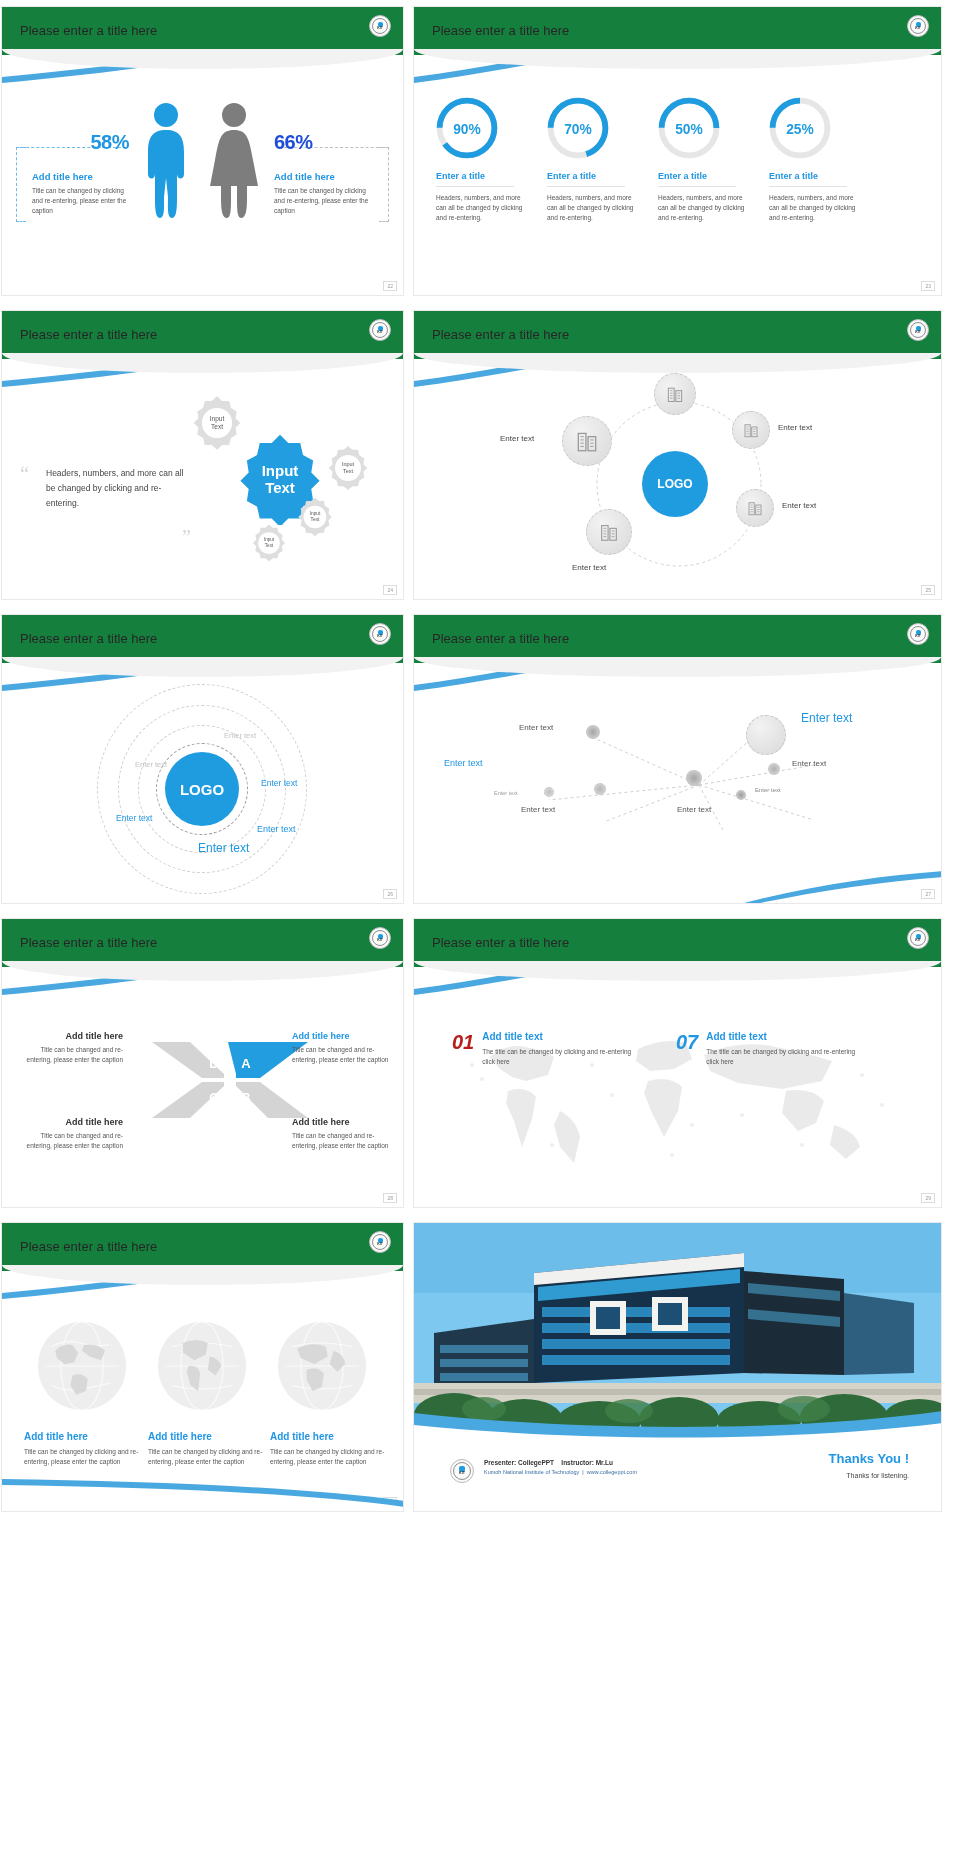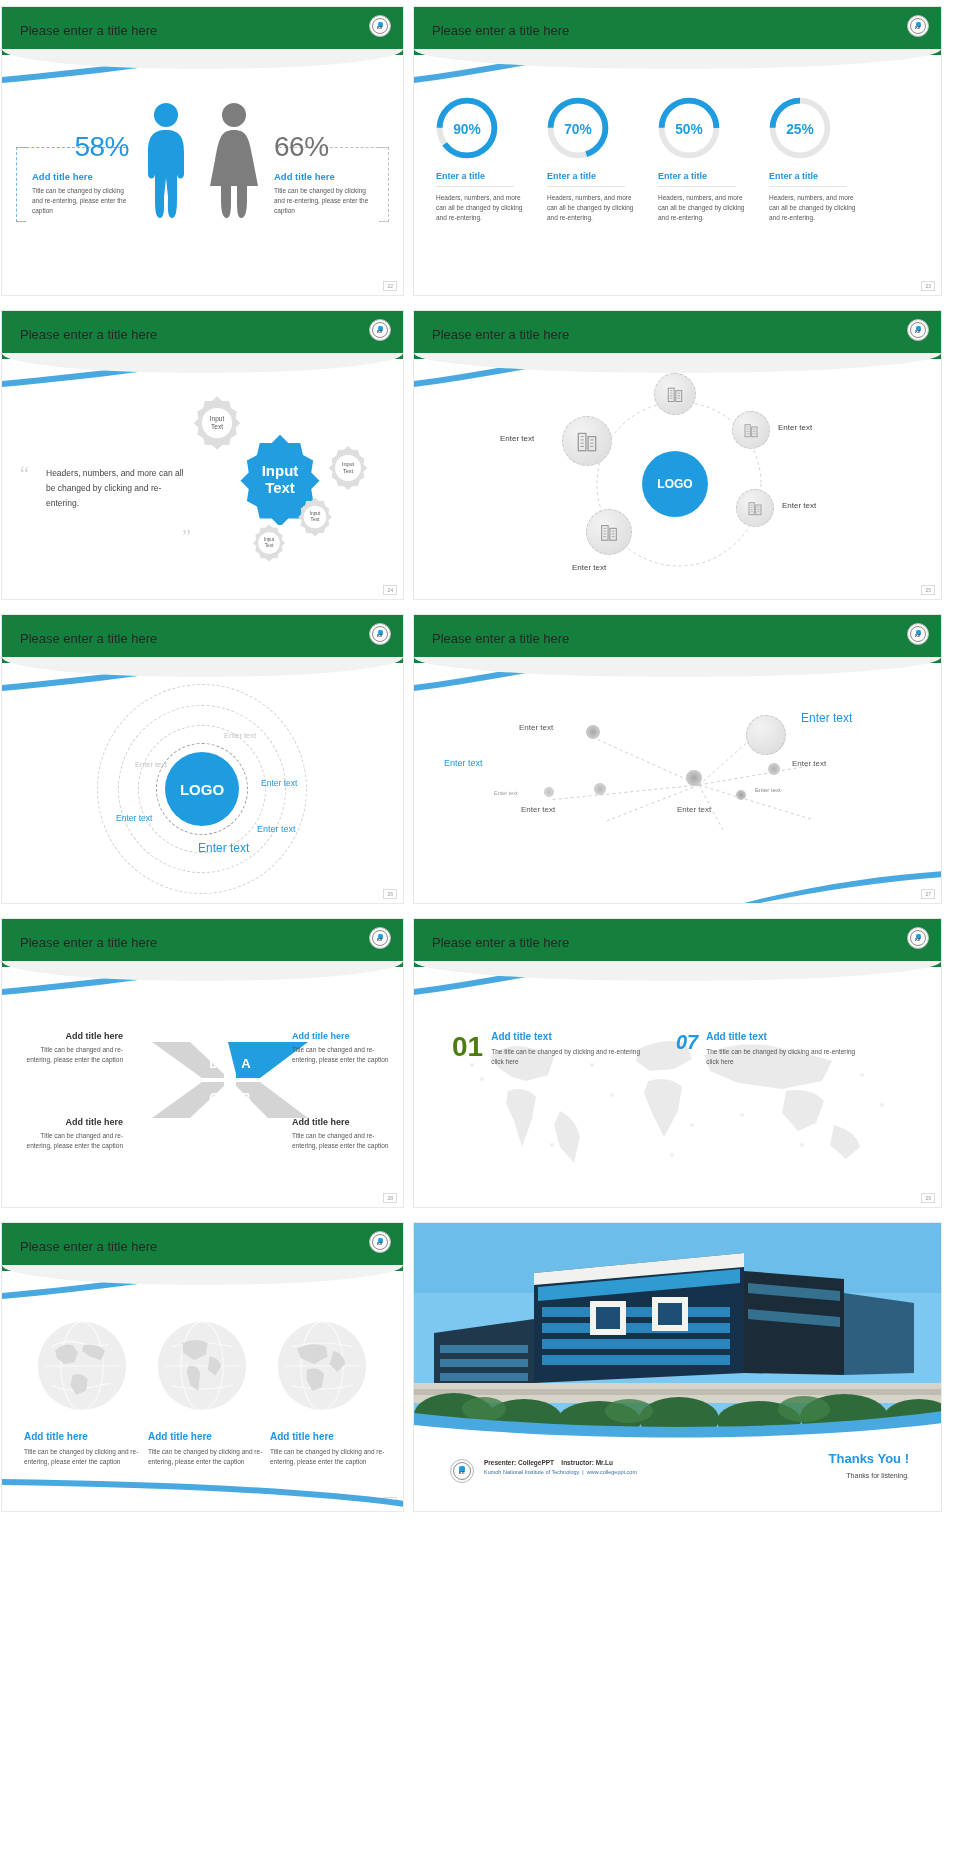--- a/index.html
+++ b/index.html
@@ -46,25 +46,25 @@
   .badge .dot { background:#1f9ce0; border-radius:2px; }
   .badge .kit { color:#333; font-weight:700; line-height:1; }
 
   .swoosh { position:absolute; z-index:1; pointer-events:none; }
   .pageno {
     position:absolute; right:6px; bottom:4px;
     font-size:5px; color:#9a9a9a;
     border:1px solid #dcdcdc; padding:1px 3px; background:#fff;
   }
   .blue { color:#2196e3; }
-  .grey { color:#737373; }
+  .grey { color:#1d4ed8; }
   .txt-sm { font-size:6.5px; color:#555; line-height:1.55; }
 
   
-  .s22 .pct { font-size:28px; font-weight:400; letter-spacing:-0.5px; }
+  .s22 .pct { font-size:20px; font-weight:700; letter-spacing:-0.5px; }
   .s22 .ttl { font-size:9.5px; font-weight:700; color:#2196e3; margin-top:4px;}
   .dashbox { position:absolute; border:1px dashed #6fb9e8; }
   .dcard .dt { font-size:9px; font-weight:700; color:#2196e3; margin-top:8px; }
   .dcard .rule { height:1px; background:#e2e2e2; margin:5px 0 6px; width:78px;}
 
   
   .gear { position:absolute; }
   .quote { font-size:20px; color:#d5d5d5; font-family:"Liberation Serif",serif; }
 
   
@@ -536,21 +536,21 @@
             <circle cx="300" cy="110" r="2"></circle>
           <circle cx="420" cy="70" r="2"></circle>
             <circle cx="440" cy="100" r="2"></circle>
             <circle cx="110" cy="140" r="2"></circle>
           <circle cx="230" cy="150" r="2"></circle>
             <circle cx="360" cy="140" r="2"></circle>
         </g>
       </svg>
 
       <div style="position:absolute;left:38px;top:112px;display:flex;gap:8px;align-items:flex-start">
-        <div style="font-size:28px;font-weight:700;color:#4d7c0f;">01</div>
+        <div style="font-size:20px;font-weight:700;color:#b91c1c;font-style:italic">01</div>
         <div>
           <div style="font-size:10px;font-weight:700;color:#2196e3">Add title text</div>
           <div class="txt-sm" style="margin-top:5px;width:160px">The title can be changed by clicking and re-entering click here</div>
         </div>
       </div>
       <div style="position:absolute;left:262px;top:112px;display:flex;gap:8px;align-items:flex-start">
         <div style="font-size:20px;font-weight:700;color:#2196e3;font-style:italic">07</div>
         <div>
           <div style="font-size:10px;font-weight:700;color:#2196e3">Add title text</div>
           <div class="txt-sm" style="margin-top:5px;width:160px">The title can be changed by clicking and re-entering click here</div>

